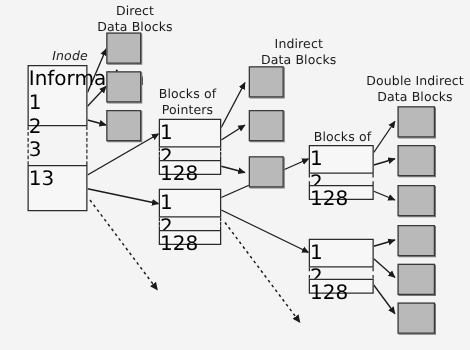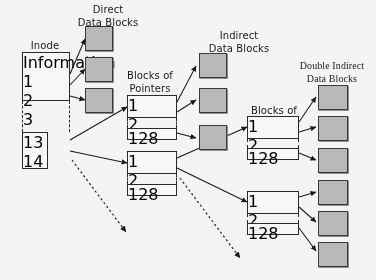--- a/index.html
+++ b/index.html
@@ -85,47 +85,46 @@
       <line x1="299" y1="207" x2="316" y2="222" marker-end="url(#ah)"></line>
       <line x1="299" y1="228" x2="316" y2="251" marker-end="url(#ah)"></line>
     </g>
 
     <g stroke="#1a1a1a" stroke-width="1.15" fill="none" stroke-dasharray="2.2 2.6">
       <line x1="72" y1="160" x2="126" y2="232" marker-end="url(#ahd)"></line>
       <line x1="180" y1="178" x2="240" y2="258" marker-end="url(#ahd)"></line>
     </g>
   </svg>
 
-  <div class="caption" style="left:15px;top:40px;width:60px;">Inode</div>
+  <div class="caption" style="left:26px;top:40px;width:60px;font-style:italic;">Inode</div>
 
   <div class="caption" style="left:62px;top:4px;width:92px;">Direct
 Data Blocks</div>
 
   <div class="caption" style="left:198px;top:30px;width:82px;">Indirect
 Data Blocks</div>
 
   <div class="caption" style="left:110px;top:70px;width:80px;">Blocks of
 Pointers</div>
 
   <div class="caption" style="left:234px;top:105px;width:80px;">Blocks of
 Pointers</div>
 
-  <div class="caption" style="left:288px;top:60px;width:88px;font-family:Liberation Serif, serif;">Double Indirect
+  <div class="caption" style="left:288px;top:60px;width:88px;">Double Indirect
 Data Blocks</div>
 
   <div class="grp" style="left:22px;top:52px;width:48px;height:49px;">
     <div class="row hdr">Information</div>
     <div class="row">1</div>
     <div class="row">2</div>
     <div class="row">3</div>
   </div>
   <div class="gap" style="left:22px;top:101px;width:48px;height:31px;"></div>
-  <div class="grp" style="left:22px;top:132px;width:26px;height:37px;">
+  <div class="grp" style="left:22px;top:132px;width:48px;height:37px;">
     <div class="row">13</div>
-    <div class="row">14</div>
   </div>
 
   <div class="blk" style="left:85px;top:26px;width:28px;height:25px;"></div>
   <div class="blk" style="left:85px;top:57px;width:28px;height:25px;"></div>
   <div class="blk" style="left:85px;top:88px;width:28px;height:25px;"></div>
 
   <div class="grp" style="left:127px;top:95px;width:50px;height:23px;">
     <div class="row">1</div>
     <div class="row">2</div>
   </div>

